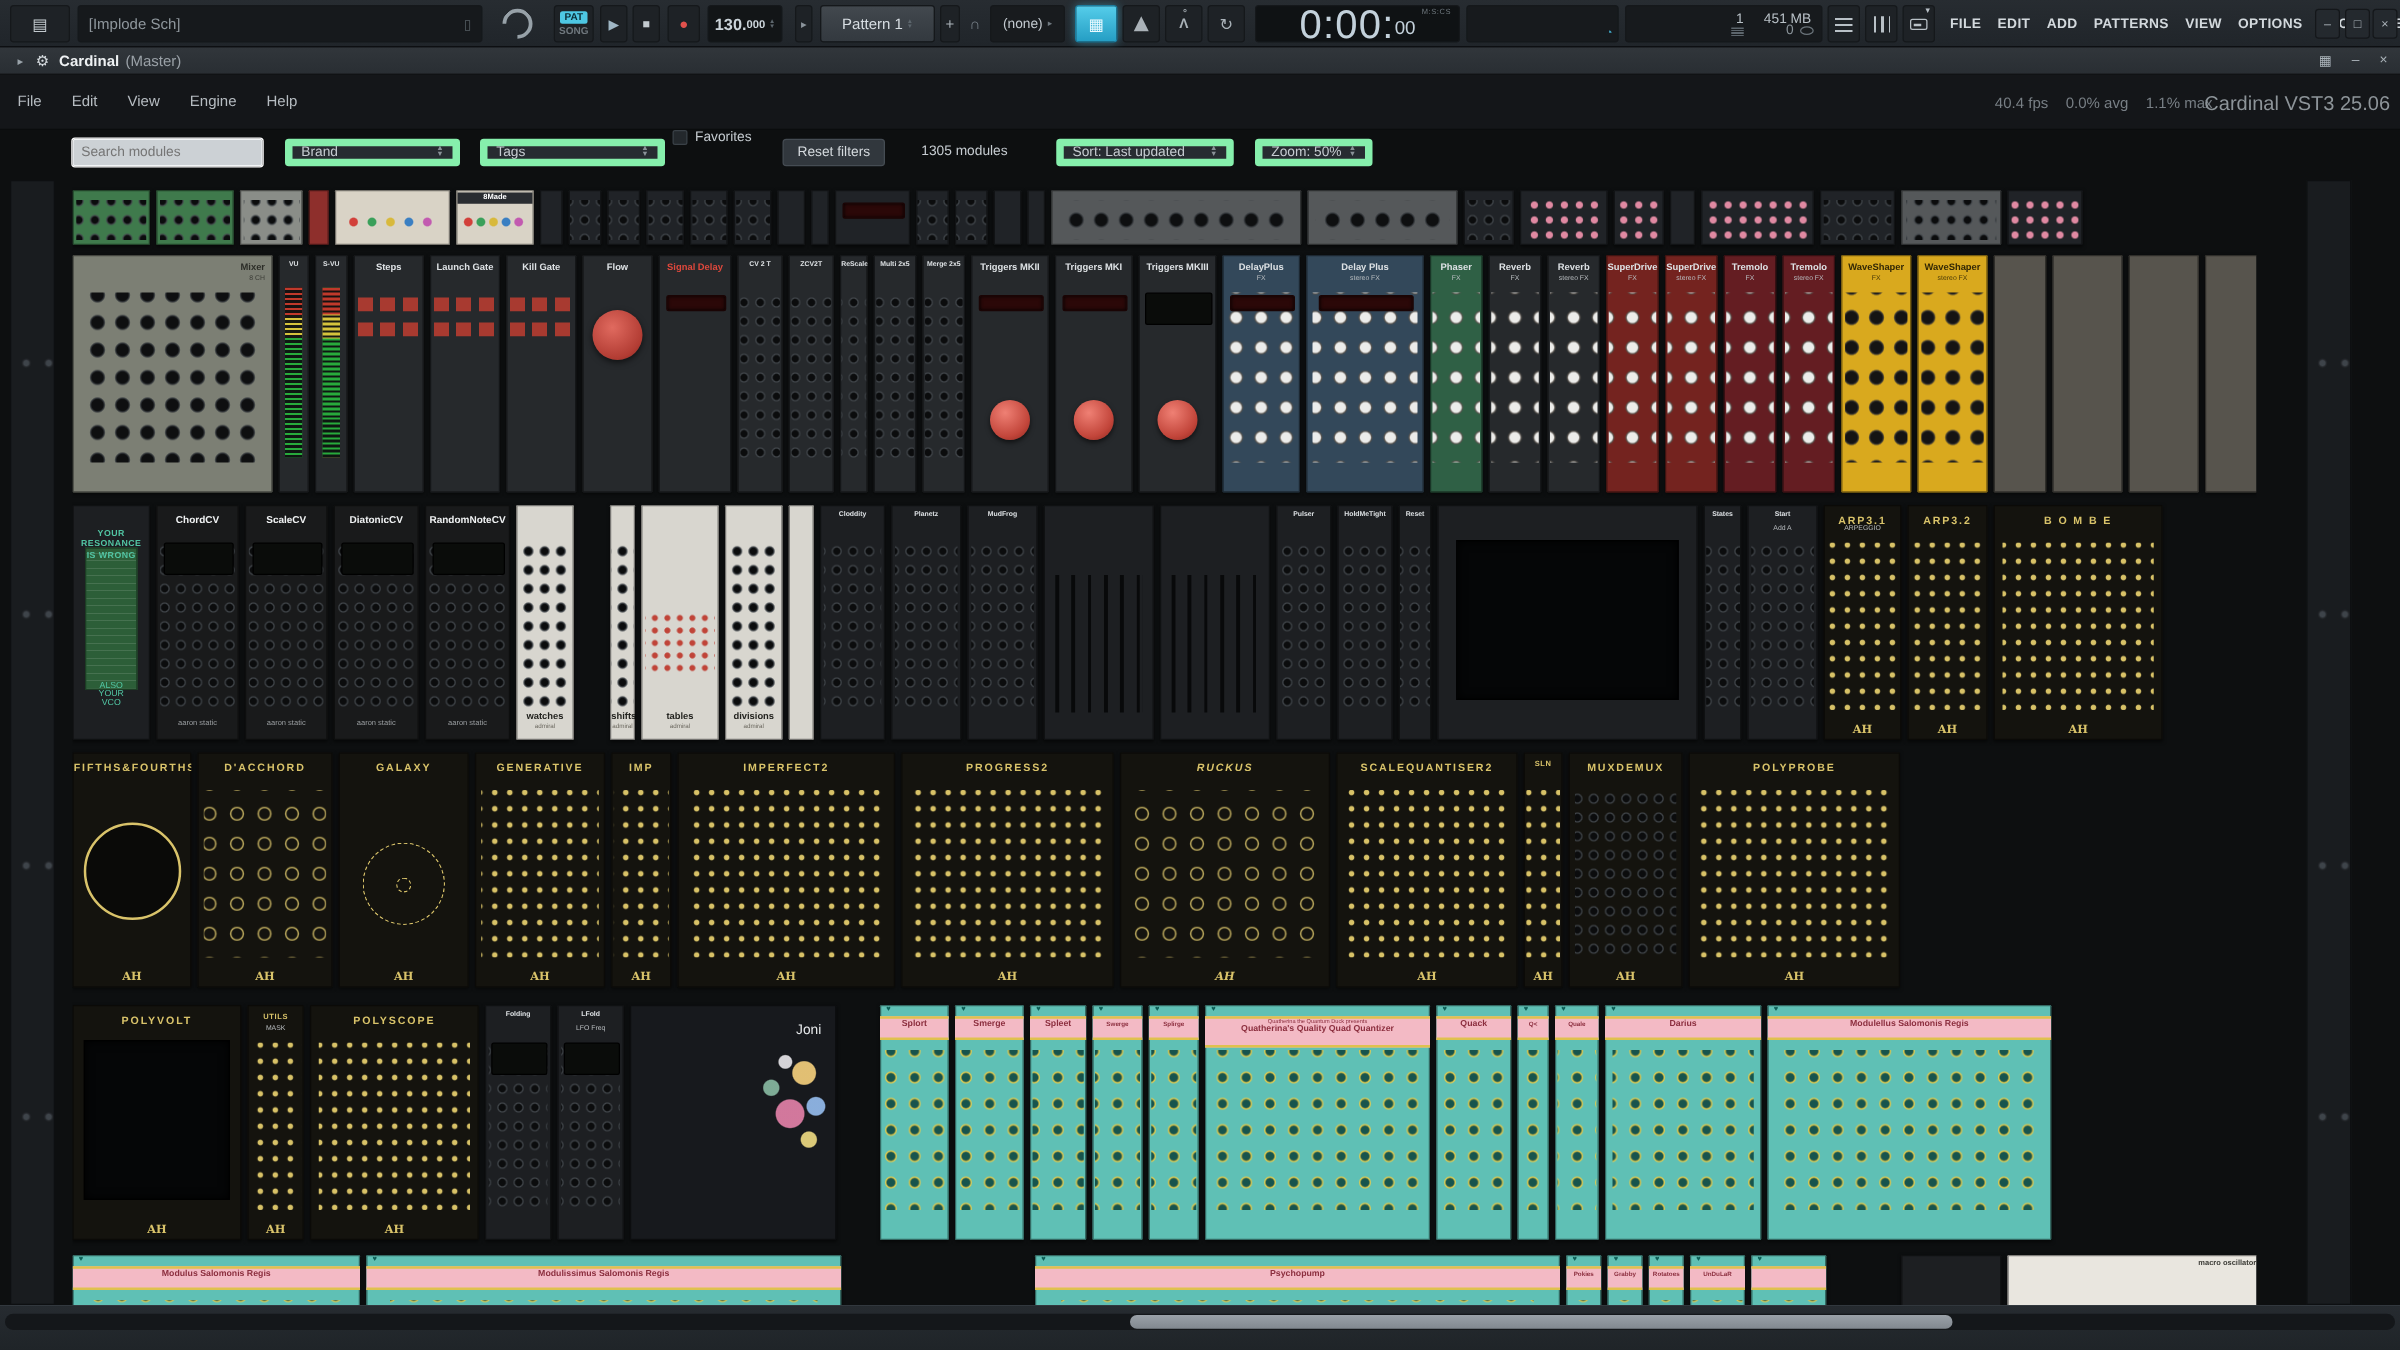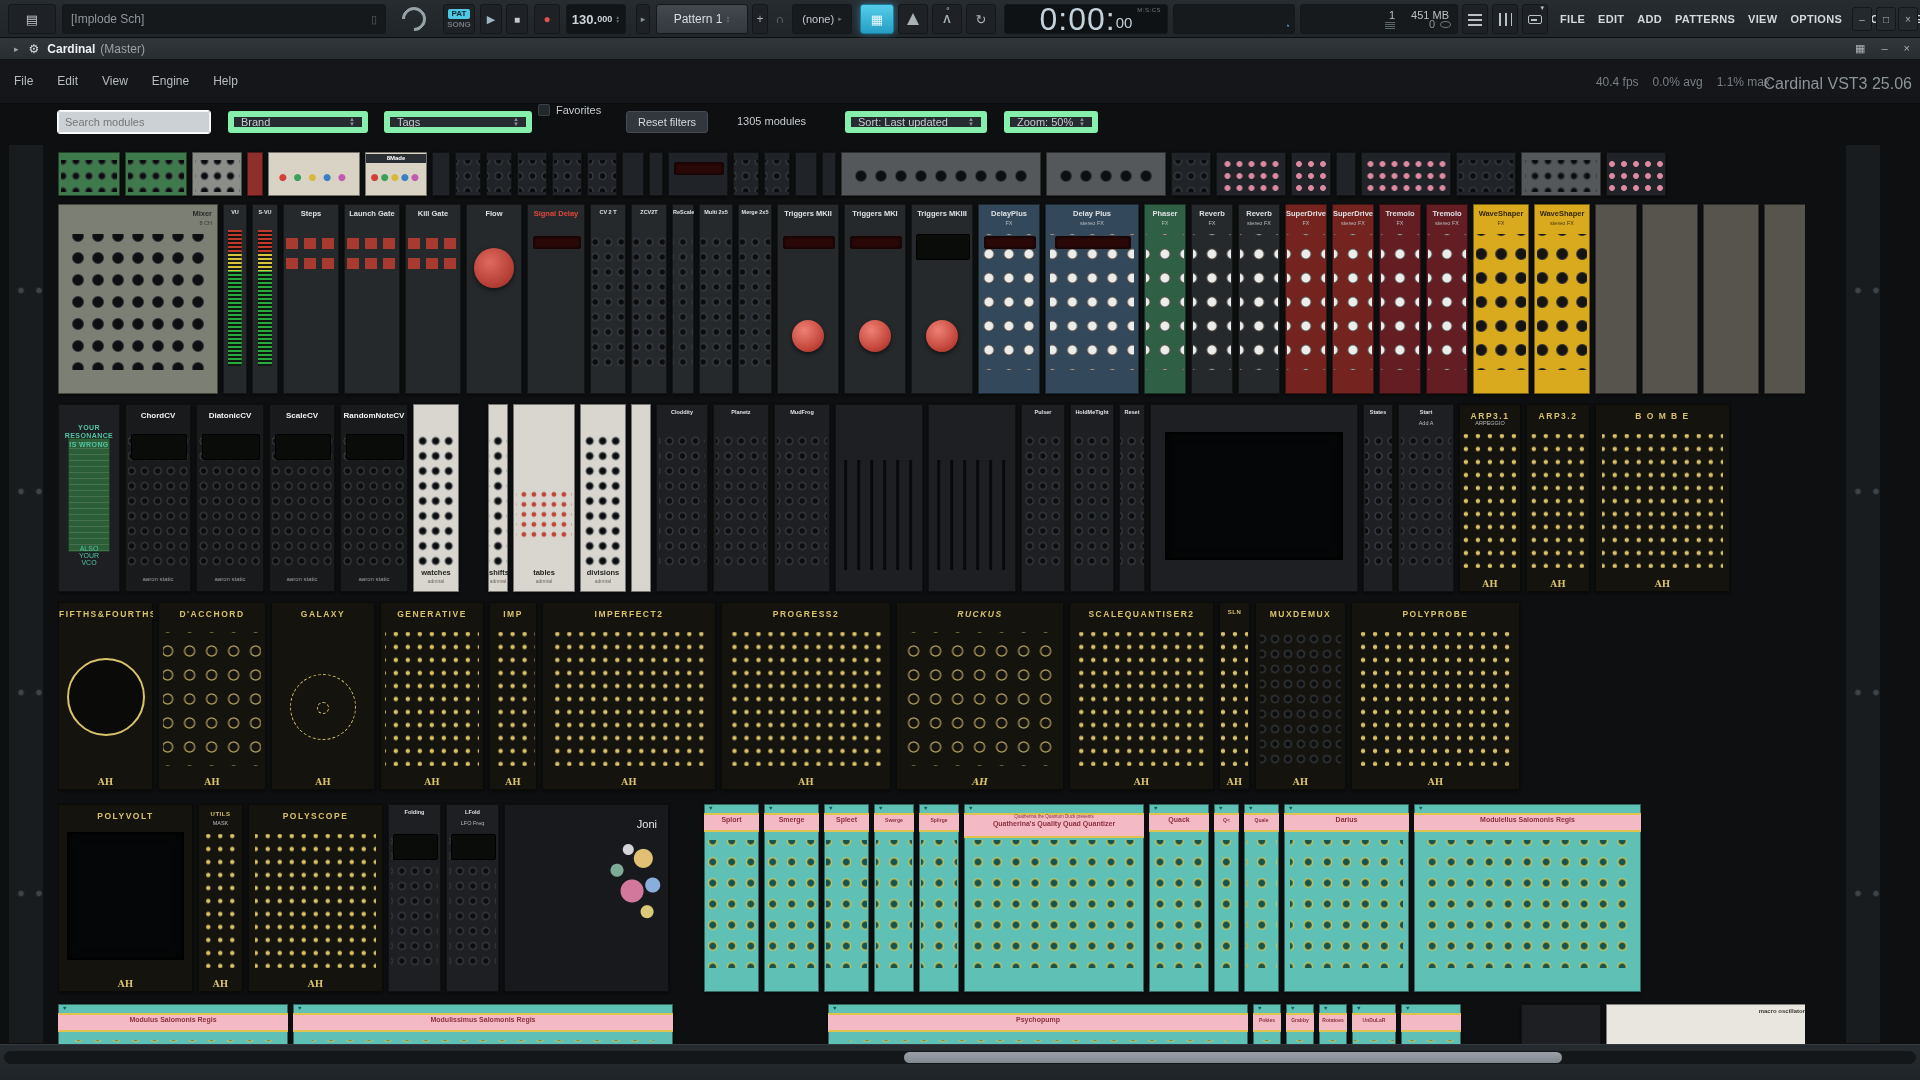--- a/index.html
+++ b/index.html
@@ -591,30 +591,30 @@
             <span class="m-sub">ALSO
 YOUR
 VCO</span>
             <div class="m-deco d-pcb"></div>
           </div>
           <div class="module c-aaron" style="width: 66px;">
             <span class="m-label">ChordCV</span>
             <span class="m-sub">aaron static</span>
             <div class="m-deco d-screen d-jacks"></div>
           </div>
+          <div class="module c-aaron" style="width: 66px;">
+            <span class="m-label">ScaleCV</span>
+            <span class="m-sub">aaron static</span>
+            <div class="m-deco d-screen d-jacks"></div>
+          </div>
           <div class="module c-aaron" style="width: 68px;">
             <span class="m-label">DiatonicCV</span>
             <span class="m-sub">aaron static</span>
             <div class="m-deco d-screen d-jacks"></div>
           </div>
-          <div class="module c-aaron" style="width: 66px;">
-            <span class="m-label">ScaleCV</span>
-            <span class="m-sub">aaron static</span>
-            <div class="m-deco d-screen d-jacks"></div>
-          </div>
           <div class="module c-aaron" style="width: 68px;">
             <span class="m-label">RandomNoteCV</span>
             <span class="m-sub">aaron static</span>
             <div class="m-deco d-screen d-jacks"></div>
           </div>
           <div class="module c-admiral" style="width: 46px;">
             <span class="m-label">watches</span>
             <span class="m-sub">admiral</span>
             <div class="m-deco d-jacks"></div>
           </div>

